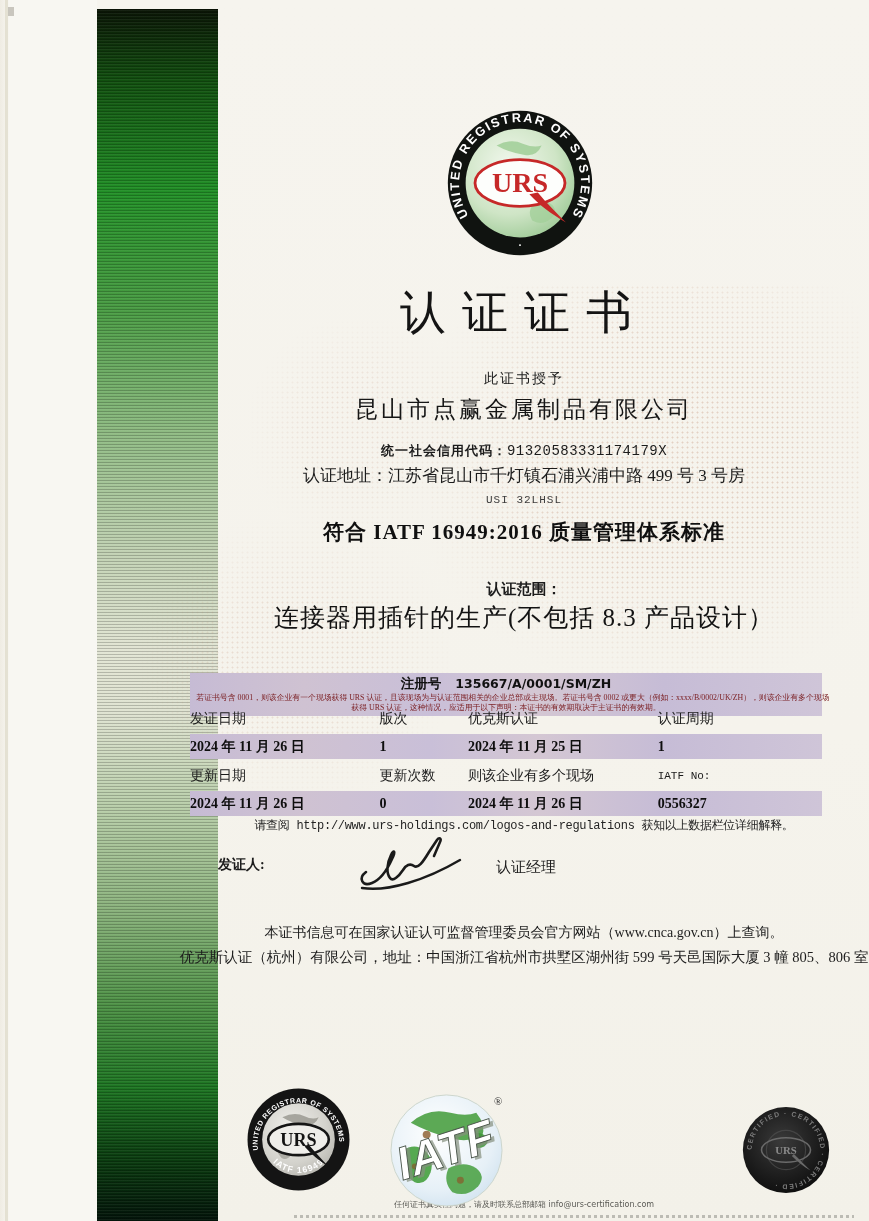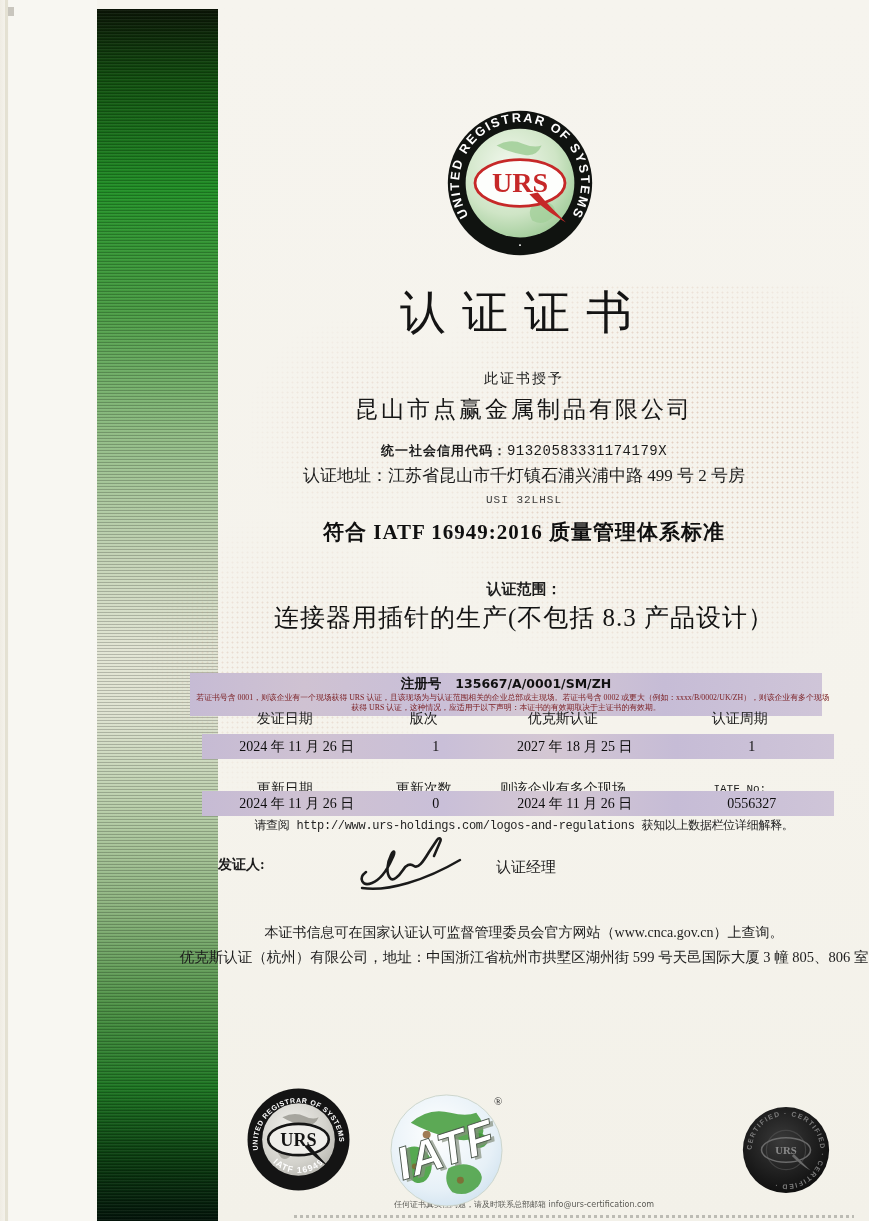--- a/index.html
+++ b/index.html
@@ -48,25 +48,25 @@
   .scope{top:601px;font-size:25px;letter-spacing:1px;color:#131313;}
 
   .lav{background:linear-gradient(90deg,#c6bbd4 0%,#cfc2d2 18%,#c9bfd8 38%,#d4c7d3 55%,#c6bcd6 75%,#cfc5d8 100%);}
   .regband{position:absolute;left:16px;top:673px;width:632px;height:43px;text-align:center;}
   .regline{font-size:13.5px;font-weight:bold;color:#111;padding-top:2px;}
   .regline .regno{font-family:"DejaVu Sans", sans-serif;font-size:12.5px;margin-left:14px;}
   .regnote{font-size:8px;line-height:10px;color:#7c2125;transform:scale(.98);white-space:nowrap;}
 
   .tbl{position:absolute;left:16px;top:706px;width:632px;font-size:14px;}
   .trow{position:absolute;left:0;width:100%;height:25px;display:flex;align-items:center;}
-  .trow .c{text-align:center;}
+  .trow .c{text-align:left;}
   .c0{width:30%;} .c1{width:14%;} .c2{width:30%;} .c3{width:26%;}
   .thead{color:#1a1a1a;}
-  .tval{font-weight:normal;color:#0e0e0e;margin-left:12px;}
-  .r0{top:0;} .r1{top:28px;} .r2{top:57px;margin-top:13px;} .r3{top:85px;}
+  .tval{font-weight:bold;color:#0e0e0e;}
+  .r0{top:0;} .r1{top:28px;} .r2{top:57px;} .r3{top:85px;}
   .iatfno{font-family:"Liberation Mono", monospace;font-size:11px;}
 
   .urlnote{top:817px;font-size:12px;font-family:"Liberation Mono", monospace;letter-spacing:-.3px;color:#232323;}
 
   .issuer-label{position:absolute;left:44px;top:856px;font-size:14px;font-weight:bold;}
   .signature{position:absolute;left:182px;top:832px;width:110px;height:62px;}
   .issuer-title{position:absolute;left:322px;top:858px;font-size:15px;}
 
   .footer1{top:924px;font-size:14px;}
   .footer2{top:948px;font-size:14.5px;}
@@ -117,21 +117,21 @@
       <text x="80" y="90" font-size="30" font-weight="bold" fill="#c62828" text-anchor="middle" font-family="Liberation Serif, serif">URS</text>
     </svg>
 
     <div class="line title">认证证书</div>
     <div class="line granted">此证书授予</div>
     <div class="line company">昆山市点赢金属制品有限公司</div>
     <div class="line credit">
       <b>统一社会信用代码：</b><span class="val">91320583331174179X</span>
     </div>
     <div class="line addr">
-      <span>认证地址：</span><span>江苏省昆山市千灯镇石浦兴浦中路 499 号 2 号房</span>
+      <span>认证地址：</span><span>江苏省昆山市千灯镇石浦兴浦中路 499 号 3 号房</span>
     </div>
     <div class="line usi">USI 32LHSL</div>
     <div class="line standard">符合 IATF 16949:2016 质量管理体系标准</div>
     <div class="line scope-label">认证范围：</div>
     <div class="line scope">连接器用插针的生产(不包括 8.3 产品设计）</div>
 
     <div class="regband lav">
       <div class="regline">
         <span>注册号</span><span class="regno">135667/A/0001/SM/ZH</span>
       </div>
@@ -142,21 +142,21 @@
     <div class="tbl">
       <div class="trow thead r0">
         <div class="c c0">发证日期</div>
         <div class="c c1">版次</div>
         <div class="c c2">优克斯认证</div>
         <div class="c c3">认证周期</div>
       </div>
       <div class="trow tval lav r1">
         <div class="c c0">2024 年 11 月 26 日</div>
         <div class="c c1">1</div>
-        <div class="c c2">2027 年 18 月 25 日</div>
+        <div class="c c2">2024 年 11 月 25 日</div>
         <div class="c c3">1</div>
       </div>
       <div class="trow thead r2">
         <div class="c c0">更新日期</div>
         <div class="c c1">更新次数</div>
         <div class="c c2">则该企业有多个现场</div>
         <div class="c c3 iatfno">IATF No:</div>
       </div>
       <div class="trow tval lav r3">
         <div class="c c0">2024 年 11 月 26 日</div>

